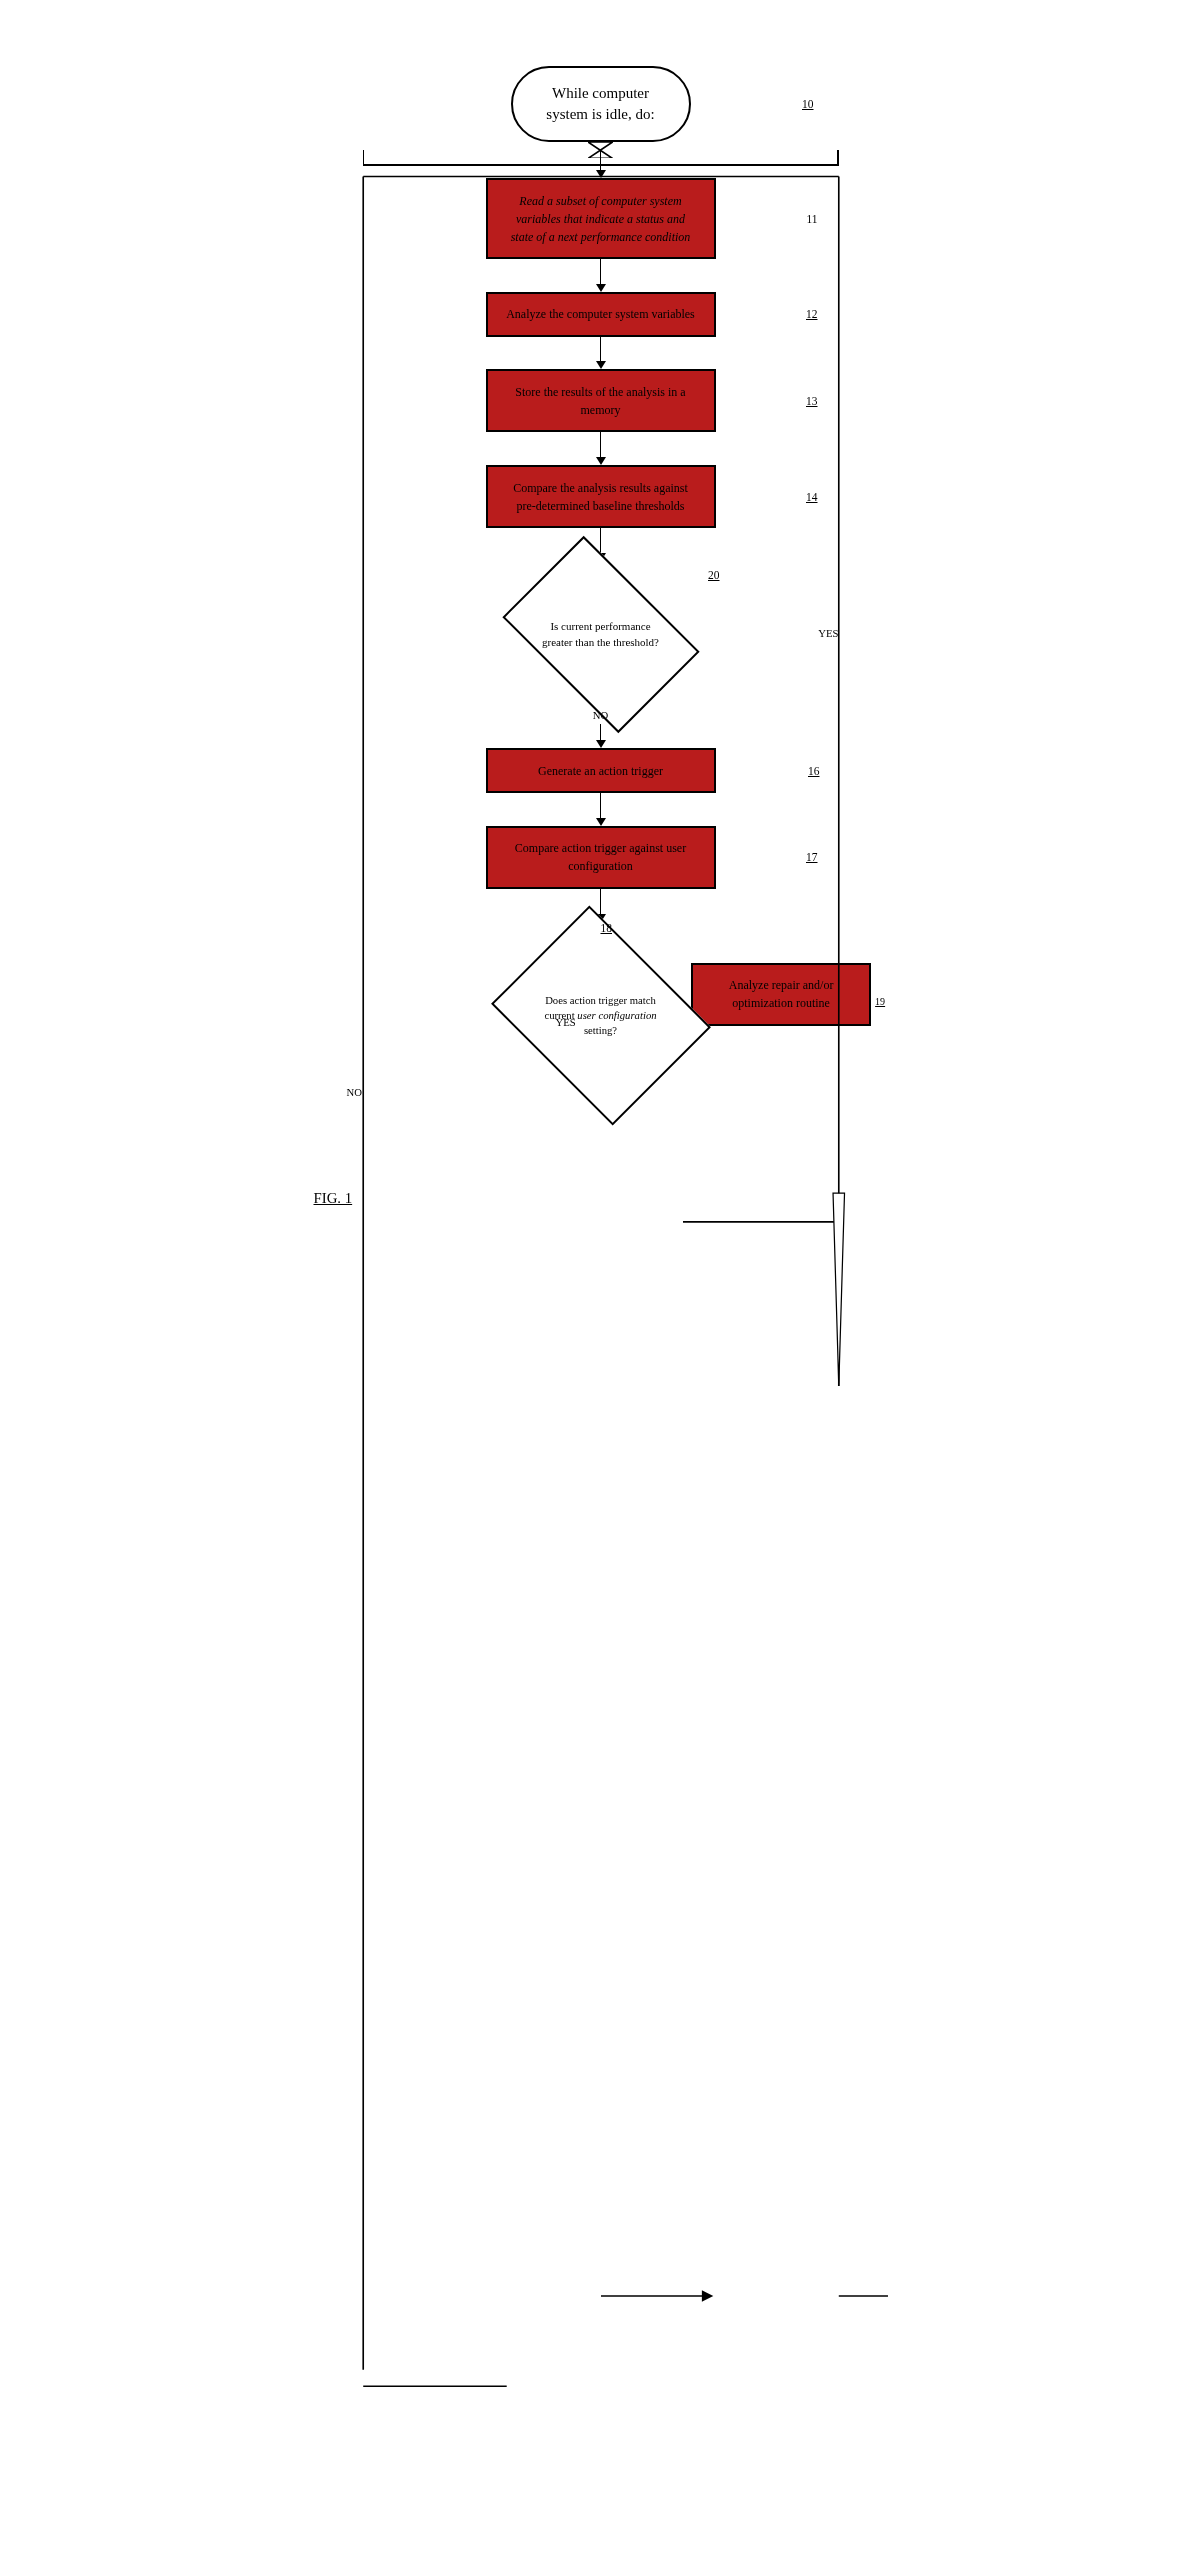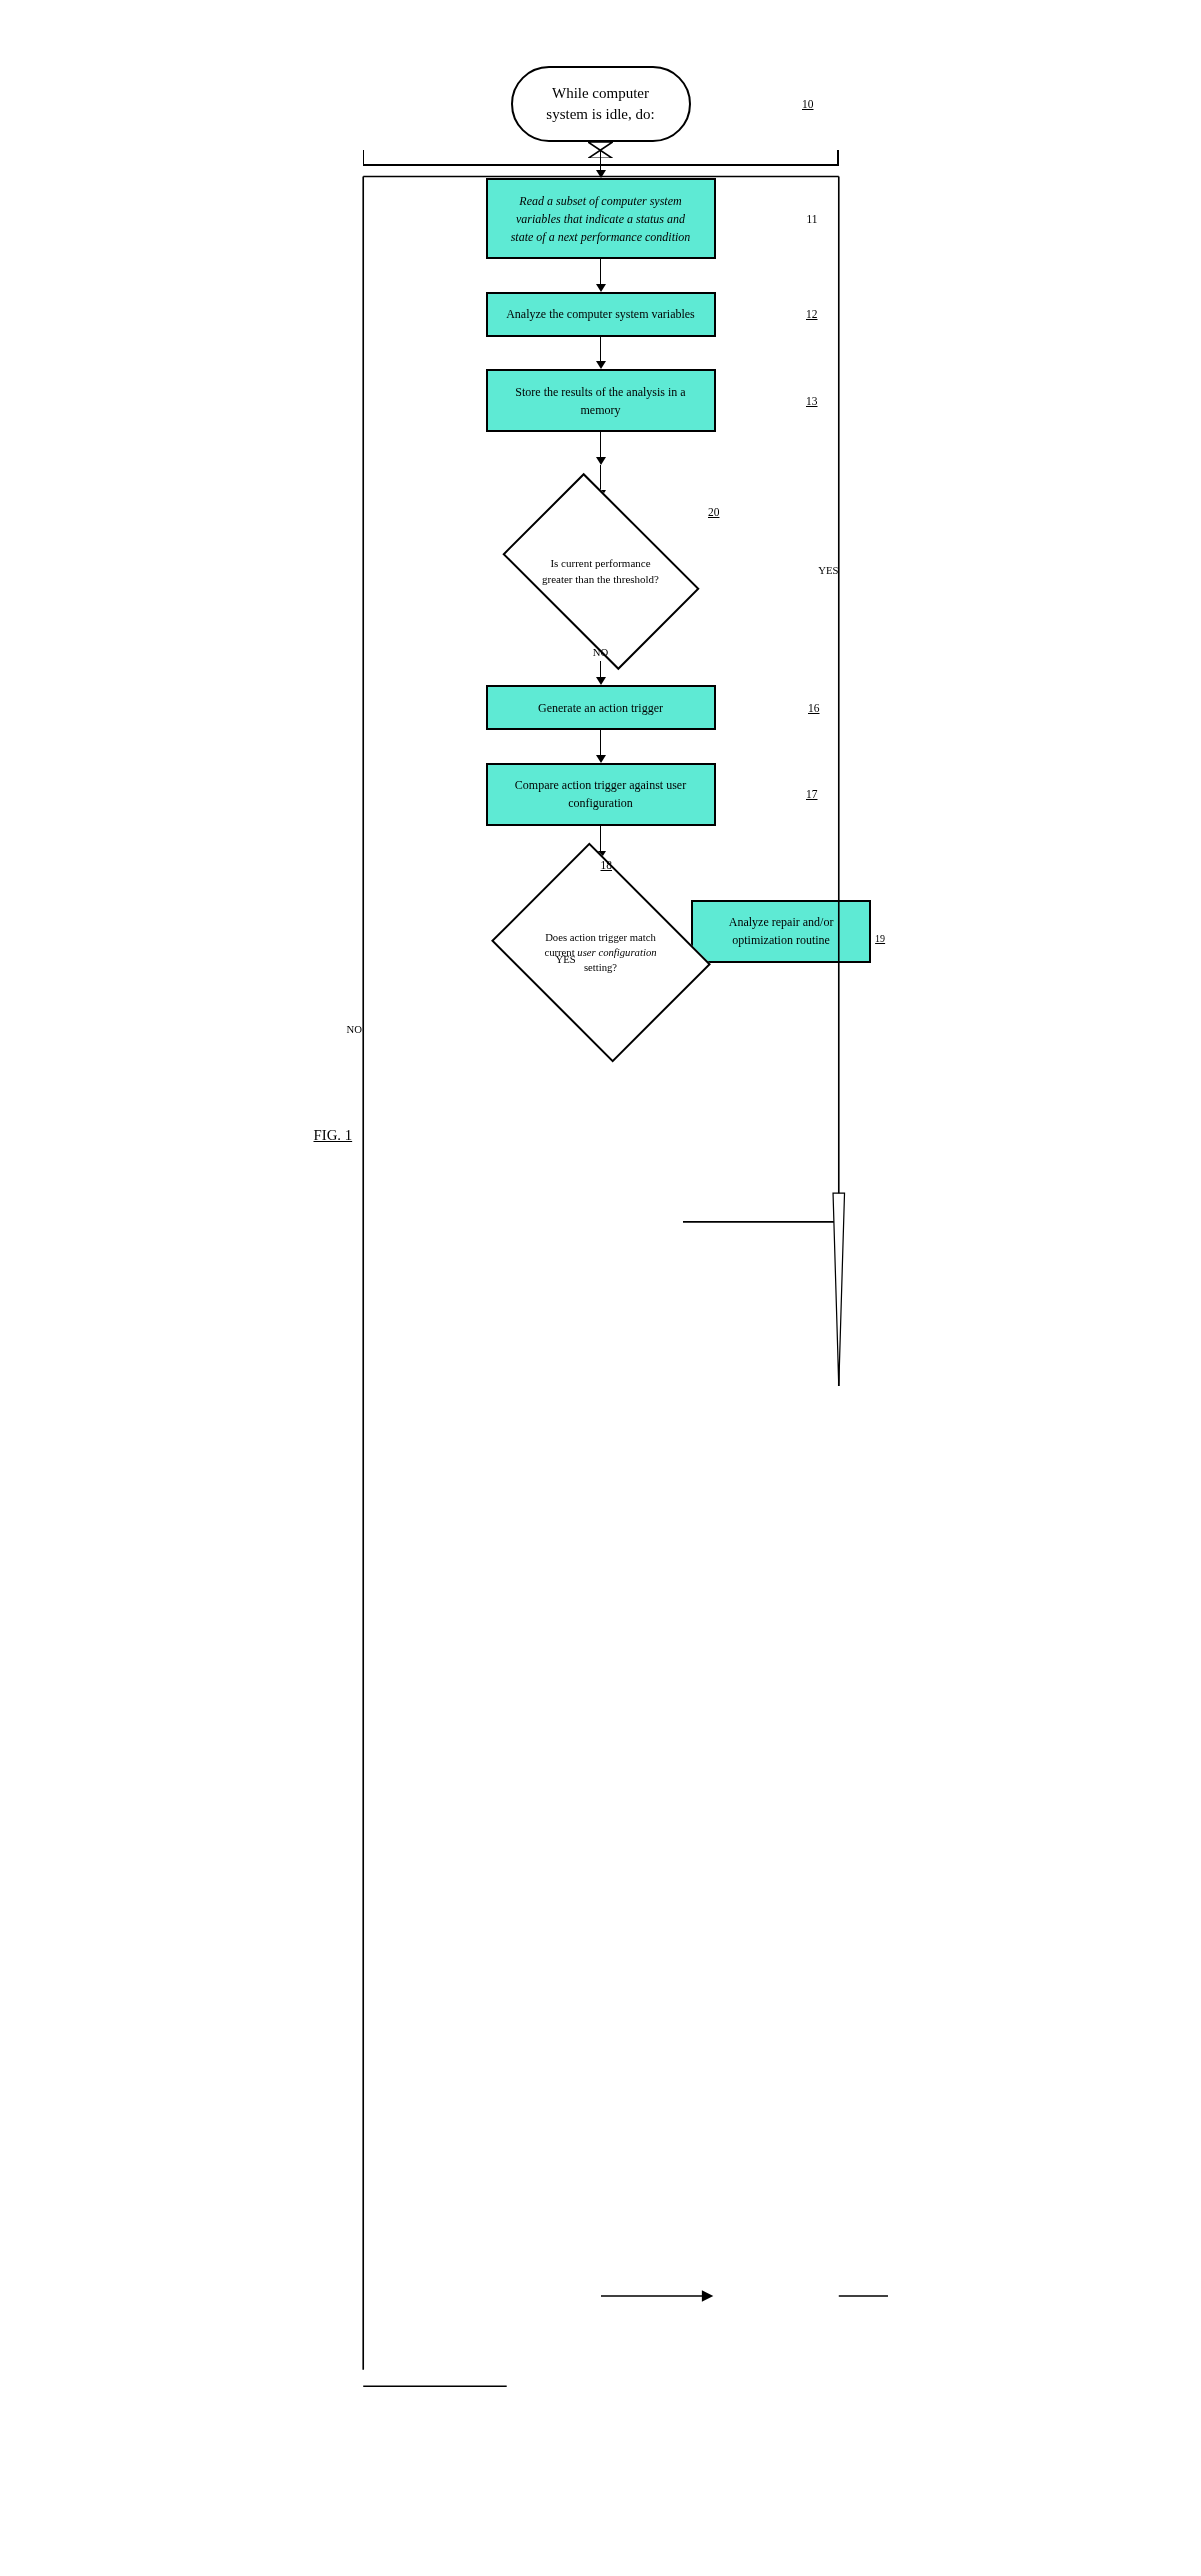--- a/index.html
+++ b/index.html
@@ -30,21 +30,21 @@
       background: #fff;
       width: 180px;
       font-size: 15px;
       line-height: 1.4;
     }
 
     .rect {
       border: 2px solid #000;
       padding: 11.5px 16.4px;
       text-align: center;
-      background: #5eead4;
+      background: #b91c1c;
       width: 230px;
       font-size: 12px;
       line-height: 1.5;
     }
 
     .diamond-wrap {
       position: relative;
       width: 180px;
       height: 131px;
       display: flex;
@@ -184,20 +184,26 @@
         <span>Store the results of the analysis in a memory</span>
       </div>
       <span class="step-label" style="right:70px;"><span class="label-underline">13</span></span>
     </div>
 
     <div style="display:flex; flex-direction:column; align-items:center;">
       <div style="width:1.6px; height:24.6px; background:#000;"></div>
       <div class="arrow-head-down"></div>
     </div>
 
+    <div class="row">
+      <div class="rect" id="node-14">
+        <span>Compare the analysis results against pre-determined baseline thresholds</span>
+      </div>
+      <span class="step-label" style="right:70px;"><span class="label-underline">14</span></span>
+    </div>
 
     <div style="display:flex; flex-direction:column; align-items:center;">
       <div style="width:1.6px; height:24.6px; background:#000;"></div>
       <div class="arrow-head-down"></div>
     </div>
 
     <div class="row" style="height:148px;">
       <div class="diamond-wrap" id="node-15">
         <div class="diamond"></div>
         <div class="diamond-text">

